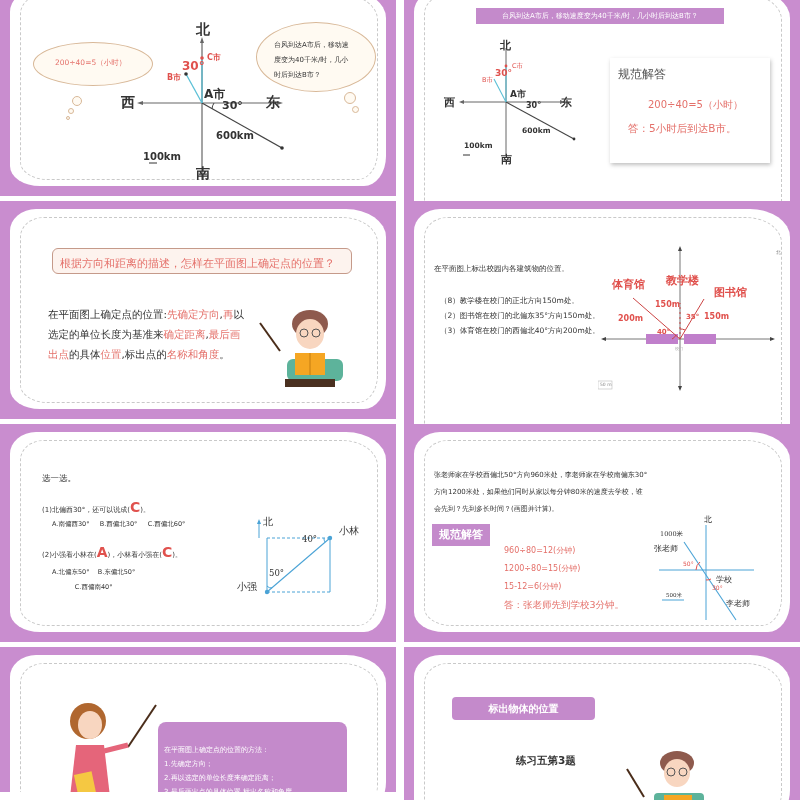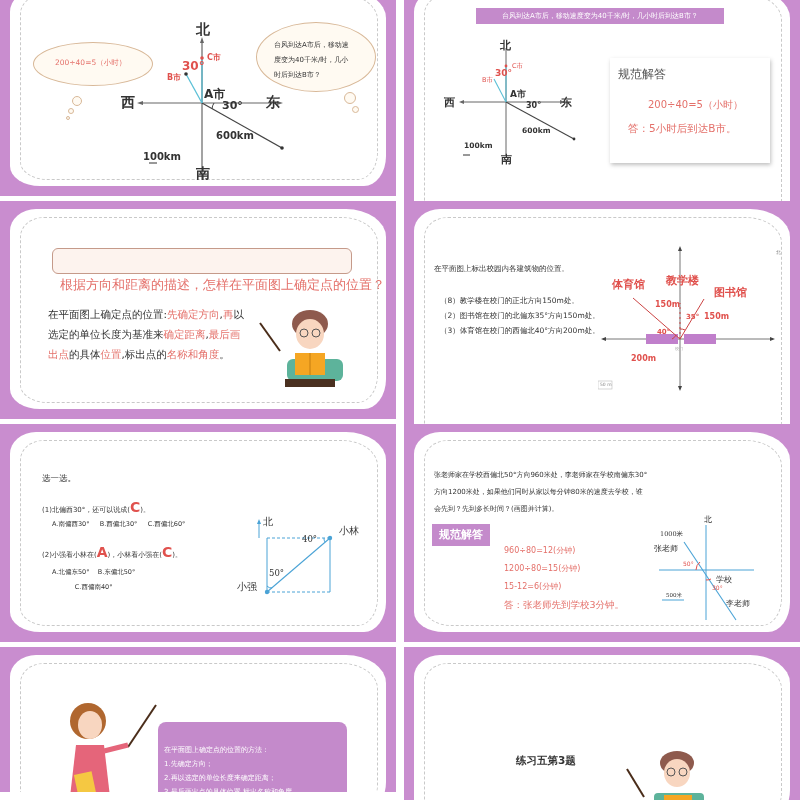--- a/index.html
+++ b/index.html
@@ -117,21 +117,21 @@
       <div class="abs" style="left:8px;top:8px;font-size:12px;color:#555;">规范解答</div>
       <div class="abs pink" style="left:38px;top:40px;font-size:10px;">200÷40=5（小时）</div>
       <div class="abs pink" style="left:18px;top:64px;font-size:10.5px;">答：5小时后到达B市。</div>
     </div>
   </div>
 
   <div class="slide" style="left:0;top:201px;height:218px;">
     <div class="card"></div>
     <div class="dash"></div>
     <div class="abs" style="left:52px;top:47px;width:300px;height:26px;background:#fdf3ee;border:1.3px solid #c59a8a;border-radius:6px;"></div>
-    <div class="abs pink" style="left:60px;top:55px;font-size:13px;margin-top:20px;">根据方向和距离的描述，怎样在平面图上确定点的位置？</div>
+    <div class="abs pink" style="left:60px;top:55px;font-size:11px;">根据方向和距离的描述，怎样在平面图上确定点的位置？</div>
     <div class="abs" style="left:48px;top:103px;width:200px;font-size:10.5px;line-height:20px;color:#333;">
       <span>在平面图上确定点的位置:</span><span class="pink">先确定方向</span><span>,</span><span class="pink">再</span><span>以选定的单位长度为基准来</span><span class="pink">确定距离</span><span>,</span><span class="pink">最后画出点</span><span>的具体</span><span class="pink">位置</span><span>,</span><span>标出点的</span><span class="pink">名称和角度</span><span>。</span>
     </div>
     <svg class="abs" style="left:255px;top:100px;" width="100" height="90">
       <line x1="5" y1="22" x2="25" y2="50" stroke="#4a2d1a" stroke-width="2"></line>
       <rect x="32" y="58" width="56" height="22" rx="6" fill="#5db39b"></rect>
       <ellipse cx="55" cy="23" rx="18" ry="14" fill="#8e5a4d"></ellipse>
       <ellipse cx="55" cy="33" rx="14" ry="15" fill="#f8d6c0"></ellipse>
       <circle cx="49" cy="32" r="4" fill="none" stroke="#555"></circle>
       <circle cx="61" cy="32" r="4" fill="none" stroke="#555"></circle>
@@ -162,21 +162,21 @@
       <line x1="82" y1="98" x2="35" y2="57" stroke="#cc4444" stroke-width="1"></line>
       <line x1="82" y1="98" x2="82" y2="62" stroke="#cc4444" stroke-width="1" stroke-dasharray="2,3"></line>
       <line x1="82" y1="98" x2="106" y2="58" stroke="#cc4444" stroke-width="1"></line>
       <path d="M78,94 A8,8 0 0 1 74,98" stroke="#cc4444" fill="none"></path>
       <path d="M82,88 A10,10 0 0 1 87,89" stroke="#cc4444" fill="none"></path>
       <rect x="0" y="140" width="14" height="8" fill="none" stroke="#bbb" stroke-width="0.6"></rect>
     </svg>
     <div class="abs red" style="left:208px;top:76px;font-size:11px;font-weight:bold;">体育馆</div>
     <div class="abs red" style="left:262px;top:72px;font-size:11px;font-weight:bold;">教学楼</div>
     <div class="abs red" style="left:310px;top:84px;font-size:11px;font-weight:bold;">图书馆</div>
-    <div class="abs red" style="left:227px;top:113px;font-size:8px;font-weight:bold;margin-top:40px;">200m</div>
+    <div class="abs red" style="left:214px;top:113px;font-size:8px;font-weight:bold;">200m</div>
     <div class="abs red" style="left:251px;top:99px;font-size:8px;font-weight:bold;">150m</div>
     <div class="abs red" style="left:300px;top:111px;font-size:8px;font-weight:bold;">150m</div>
     <div class="abs red" style="left:253px;top:127px;font-size:7px;font-weight:bold;">40°</div>
     <div class="abs red" style="left:282px;top:112px;font-size:7px;font-weight:bold;">35°</div>
     <div class="abs" style="left:271px;top:145px;font-size:4px;color:#aaa;">校门</div>
     <div class="abs" style="left:196px;top:181px;font-size:4.5px;color:#888;">50 m</div>
     <div class="abs" style="left:372px;top:48px;font-size:5px;color:#888;">北</div>
   </div>
 
   <div class="slide" style="left:0;top:424px;height:218px;">
@@ -269,20 +269,21 @@
         <div>1.先确定方向；</div>
         <div>2.再以选定的单位长度来确定距离；</div>
         <div>3.最后画出点的具体位置,标出名称和角度。</div>
       </div>
     </div>
   </div>
 
   <div class="slide" style="left:404px;top:647px;height:153px;">
     <div class="card" style="bottom:-20px;"></div>
     <div class="dash" style="bottom:-20px;"></div>
+    <div class="tag" style="left:48px;top:50px;width:143px;height:23px;border-radius:4px;font-size:10px;line-height:23px;font-weight:bold;">标出物体的位置</div>
     <div class="abs dark" style="left:112px;top:107px;font-size:10.5px;font-weight:bold;">练习五第3题</div>
     <svg class="abs" style="left:218px;top:100px;" width="100" height="60">
       <line x1="5" y1="22" x2="22" y2="50" stroke="#4a2d1a" stroke-width="2"></line>
       <ellipse cx="55" cy="16" rx="17" ry="12" fill="#8e5a4d"></ellipse>
       <ellipse cx="55" cy="26" rx="13" ry="14" fill="#f8d6c0"></ellipse>
       <circle cx="49" cy="25" r="4" fill="none" stroke="#555"></circle>
       <circle cx="61" cy="25" r="4" fill="none" stroke="#555"></circle>
       <rect x="32" y="46" width="50" height="14" rx="4" fill="#5db39b"></rect>
       <rect x="42" y="48" width="28" height="12" fill="#f5a623"></rect>
     </svg>

